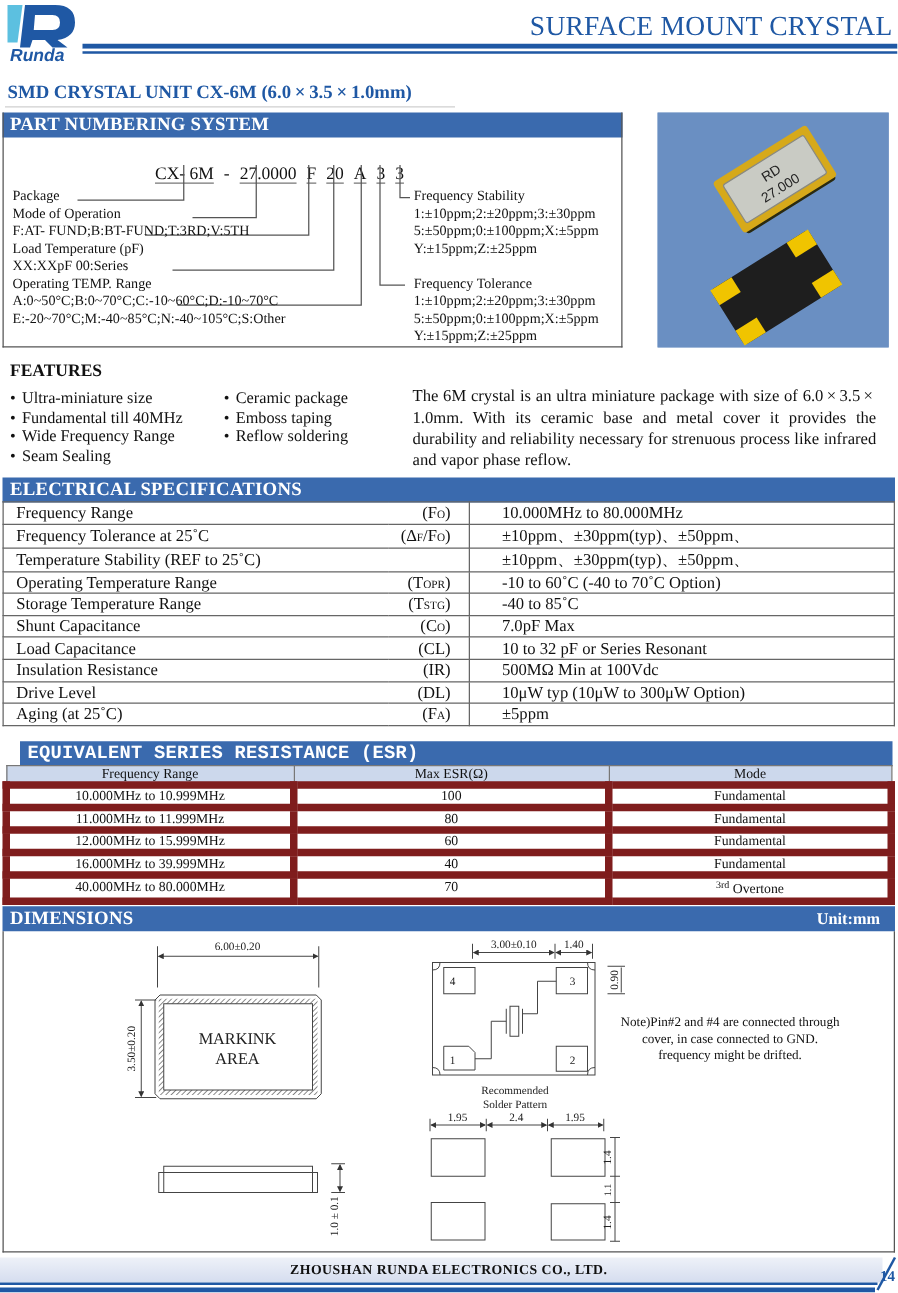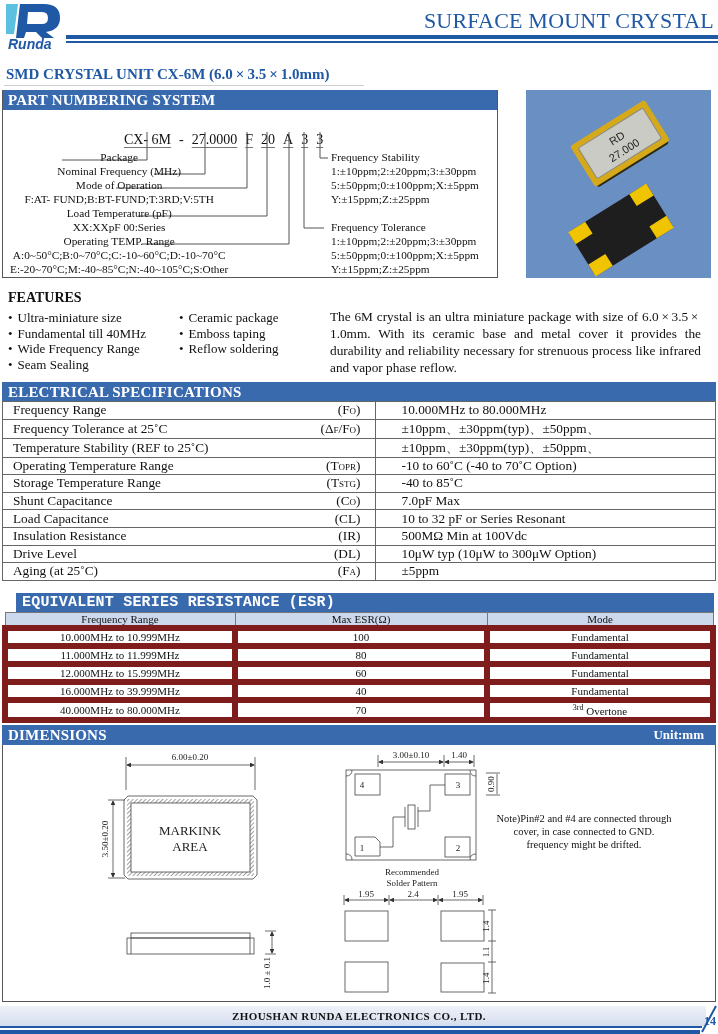--- a/index.html
+++ b/index.html
@@ -18,21 +18,21 @@
   .title-rule { position: absolute; left: 4px; top: 85px; width: 360px; height: 1px; background: #d0d0d0; }
 
   
   .sec-bar { position: absolute; height: 20px; background: #3a6aae; color: #fff; font-weight: bold; font-size: 15px; padding-left: 6px; line-height: 20px; letter-spacing: 0.2px; }
 
   
   .pn-box { position: absolute; left: 2px; top: 90px; width: 496px; height: 188px; border: 1px solid #555; border-top: none; }
   .pn-code { position: absolute; left: 117px; top: 116px; font-size: 14px; white-space: pre; }
   .pn-code span { display: inline-block; text-decoration: underline; text-underline-offset: 3px; text-decoration-color: #777; margin-right: 8px; }
   .pn-svg { position: absolute; left: 0; top: 90px; width: 500px; height: 190px; }
-  .pn-left { position: absolute; left: 10px; top: 150px; font-size: 11.3px; line-height: 14px; text-align: center; }
+  .pn-left { position: absolute; left: 10px; top: 150px; font-size: 11.3px; line-height: 14px; }
   .pn-right { position: absolute; left: 331px; top: 150px; font-size: 11.3px; line-height: 14px; }
   .pn-right .gap { height: 14px; }
 
   .photo { position: absolute; left: 526px; top: 90px; width: 185px; height: 188px; background: #6a8fc2; }
 
   
   .features-title { position: absolute; left: 8px; top: 290px; font-size: 14px; font-weight: bold; }
   .feat-col { position: absolute; top: 310px; font-size: 13px; line-height: 15.5px; }
   .feat-col div::before { content: "\2022"; margin-right: 5px; }
   .description { position: absolute; left: 330px; top: 308px; width: 371px; font-size: 13.3px; line-height: 17px; text-align: justify; }
@@ -94,21 +94,20 @@
     <polyline points="154,84 205,84 205,42"></polyline>
     <polyline points="116,98 247,98 247,42"></polyline>
     <polyline points="138,126 267,126 267,42"></polyline>
     <polyline points="142,154 289,154 289,42"></polyline>
     <polyline points="304,42 304,138 324,138"></polyline>
     <polyline points="320,42 320,68 328,68"></polyline>
   </g>
 </svg>
 <div class="pn-left">
   <div>Package</div>
-  <div>Nominal Frequency (MHz)</div>
   <div>Mode of Operation</div>
   <div>F:AT- FUND;B:BT-FUND;T:3RD;V:5TH</div>
   <div>Load Temperature (pF)</div>
   <div>XX:XXpF 00:Series</div>
   <div>Operating TEMP. Range</div>
   <div>A:0~50°C;B:0~70°C;C:-10~60°C;D:-10~70°C</div>
   <div>E:-20~70°C;M:-40~85°C;N:-40~105°C;S:Other</div>
 </div>
 <div class="pn-right">
   <div>Frequency Stability</div>

